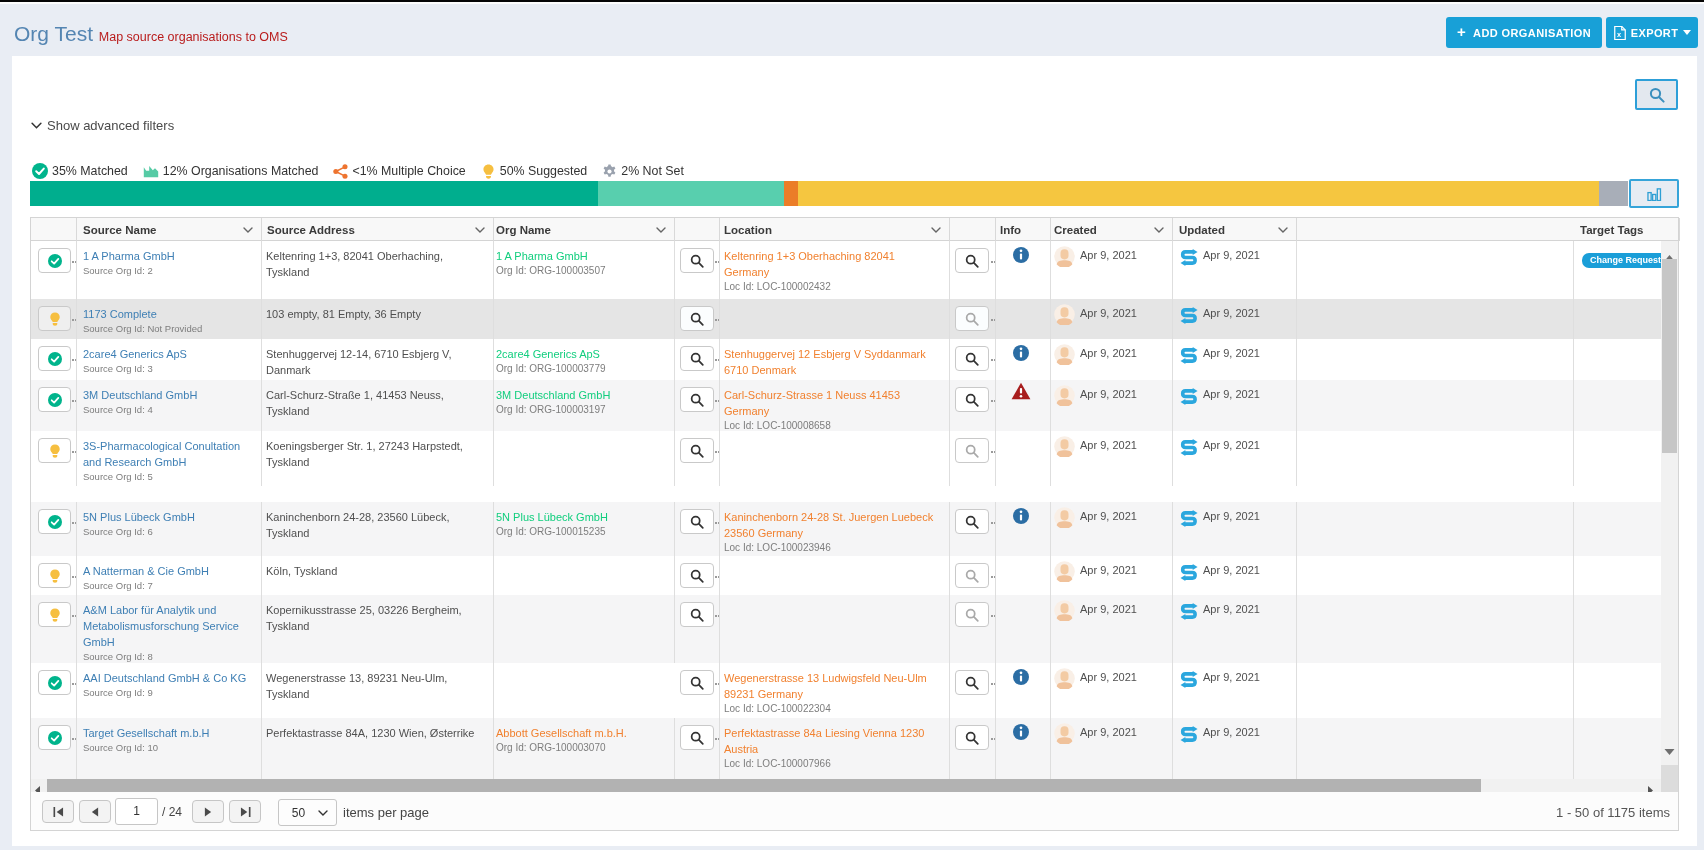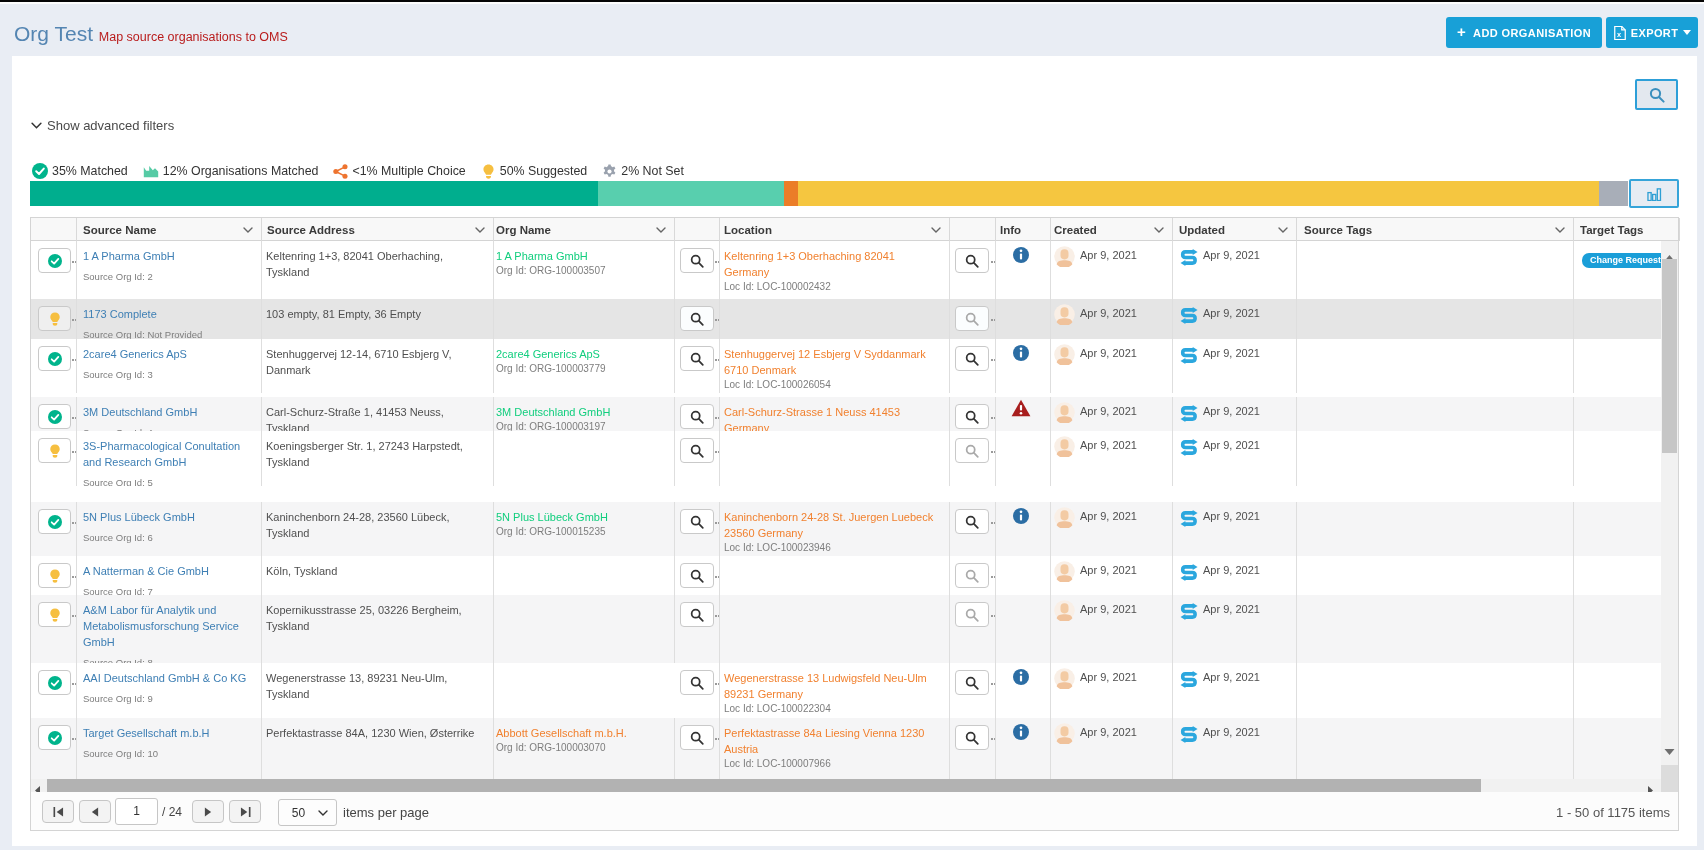--- a/index.html
+++ b/index.html
@@ -34,21 +34,21 @@
 .magbtn { position:absolute; left:5px; top:7px; width:34px; height:25px; border:1px solid #c9c9c9; border-radius:4px; background:#fff; display:flex; align-items:center; justify-content:center; }
 .row.sel .magbtn { background:#fbfdfe; }
 .row.sel .iconbtn { background:rgba(255,255,255,0.4); }
 .row.alt .magbtn, .row.alt .iconbtn { background:#fff; }
 .grip { position:absolute; width:8px; border-top:2px dotted #9a9a9a; top:20px; right:-4px; }
 .cname { padding:7px 6px 0 6px; }
 .caddr { padding:7px 5px 0 4px; }
 .corg { padding:7px 4px 0 2px; }
 .cloc { padding:7px 5px 15px 4px; }
 .lnk { color:#3e7fb4; font-size:11px; line-height:16px; }
-.sub { color:#7d7d7d; font-size:9.5px; margin-top:7px; }
+.sub { color:#7d7d7d; font-size:9.5px; margin-top:1px; }
 .sub2 { color:#7d7d7d; font-size:10px; margin-top:1px; }
 .addr { color:#4f4f4f; font-size:11px; line-height:16px; }
 .green { color:#11ce7e; font-size:11px; line-height:16px; }
 .orange { color:#f1812f; font-size:11px; line-height:16px; }
 .loc { color:#f1812f; font-size:11px; line-height:16px; }
 .cinfo { padding-top:6px; text-align:center; padding-right:4px; }
 .cdate { display:flex; align-items:flex-start; padding-top:5px; padding-left:3px; }
 .cupd { padding-left:7px; }
 .av { flex:0 0 auto; }
 .av2 { margin-top:2px; }
@@ -188,28 +188,20 @@
           </span>
         </div>
 <div class="hcell" style="left:1142px;width:124px">
           <span class="hlab" style="padding-left:6px">Updated</span>
           <span class="hch">
             <svg width="10" height="6" viewBox="0 0 10 6">
               <path d="M1 1 L5 5 L9 1" stroke="#666" stroke-width="1.4" fill="none" stroke-linecap="round"></path>
             </svg>
           </span>
         </div>
-<div class="hcell" style="left:1266px;width:277px">
-          <span class="hlab" style="padding-left:7px">Source Tags</span>
-          <span class="hch">
-            <svg width="10" height="6" viewBox="0 0 10 6">
-              <path d="M1 1 L5 5 L9 1" stroke="#666" stroke-width="1.4" fill="none" stroke-linecap="round"></path>
-            </svg>
-          </span>
-        </div>
 <div class="hcell" style="left:1543px;width:106px">
           <span class="hlab" style="padding-left:6px">Target Tags</span>
         </div>
     </div>
     <div class="rows">
 <div class="row" style="top:0px;height:58px">
           <div class="cell" style="left:0px;width:46px">
             <span class="iconbtn">
               <svg width="14" height="14" viewBox="0 0 16 16">
                 <circle cx="8" cy="8" r="8" fill="#00b48c"></circle>
@@ -394,21 +386,21 @@
             <span class="av av2"><svg width="18" height="20" viewBox="0 0 18 20">
                 <path d="M13.2 3.9 H5.4 Q2.7 3.9 2.7 6.7 Q2.7 9.5 5.4 9.5 H12.4 Q15.1 9.5 15.1 12.3 Q15.1 15.1 12.4 15.1 H4.9" stroke="#2ba7de" stroke-width="3.6" fill="none"></path>
                 <path d="M12.7 0.9 L17.6 3.9 L12.7 6.9 Z" fill="#2ba7de"></path>
                 <path d="M5.4 12.1 L0.5 15.1 L5.4 18.1 Z" fill="#2ba7de"></path>
               </svg></span>
             <span class="dt">Apr 9, 2021</span>
           </div>
           <div class="cell" style="left:1266px;width:277px"></div>
           <div class="cell" style="left:1543px;width:106px"></div>
         </div>
-<div class="row alt" style="top:156px;height:54px">
+<div class="row alt" style="top:139px;height:54px">
           <div class="cell" style="left:0px;width:46px">
             <span class="iconbtn">
               <svg width="14" height="14" viewBox="0 0 16 16">
                 <circle cx="8" cy="8" r="8" fill="#00b48c"></circle>
                 <path d="M4.2 8.3 L7 11 L11.8 5.6" stroke="#fff" stroke-width="2" fill="none" stroke-linecap="round" stroke-linejoin="round"></path>
               </svg>
             </span>
             <span class="grip"></span>
           </div>
           <div class="cell cname" style="left:46px;width:185px">

